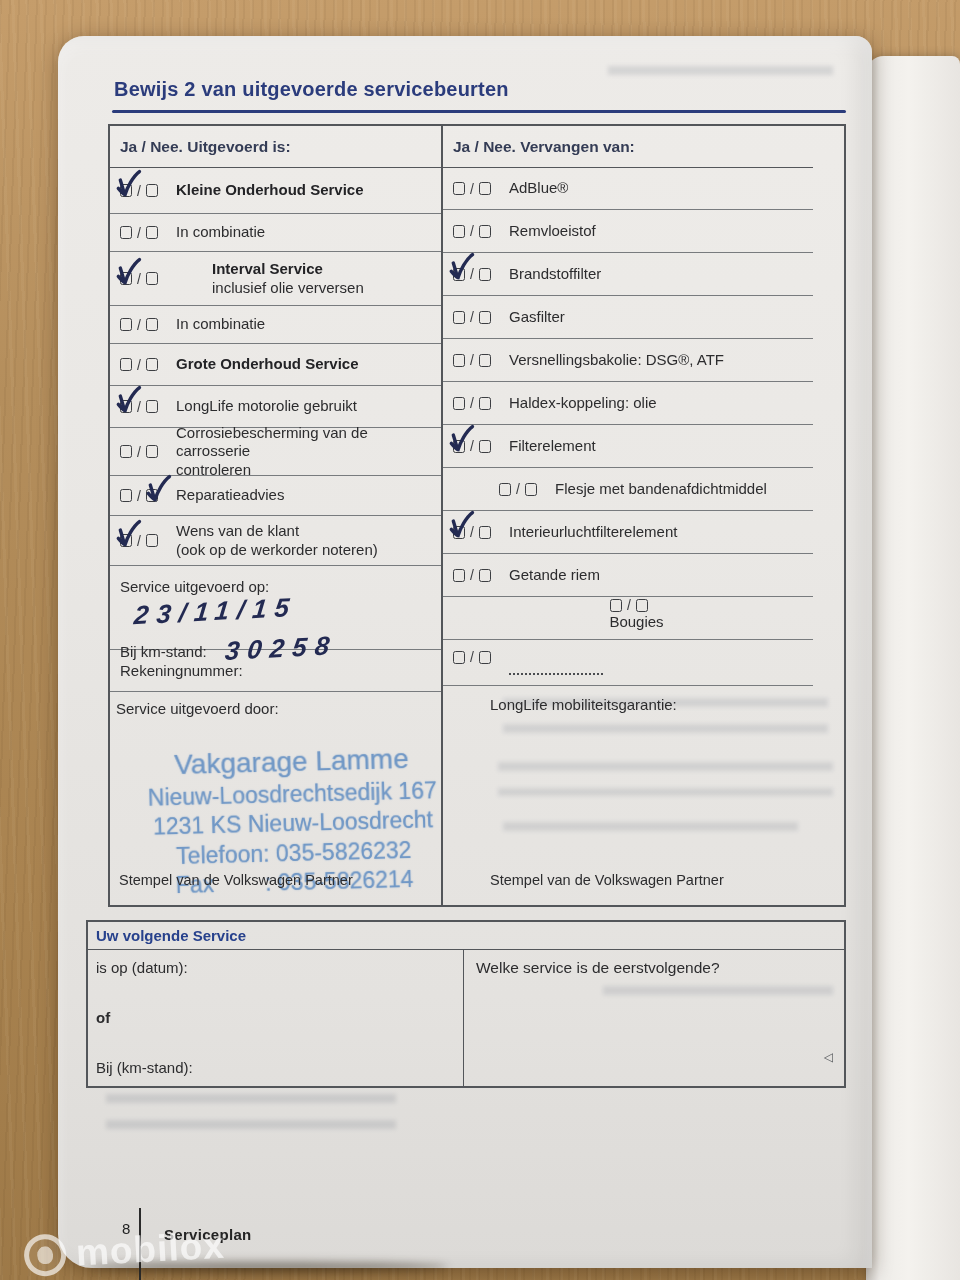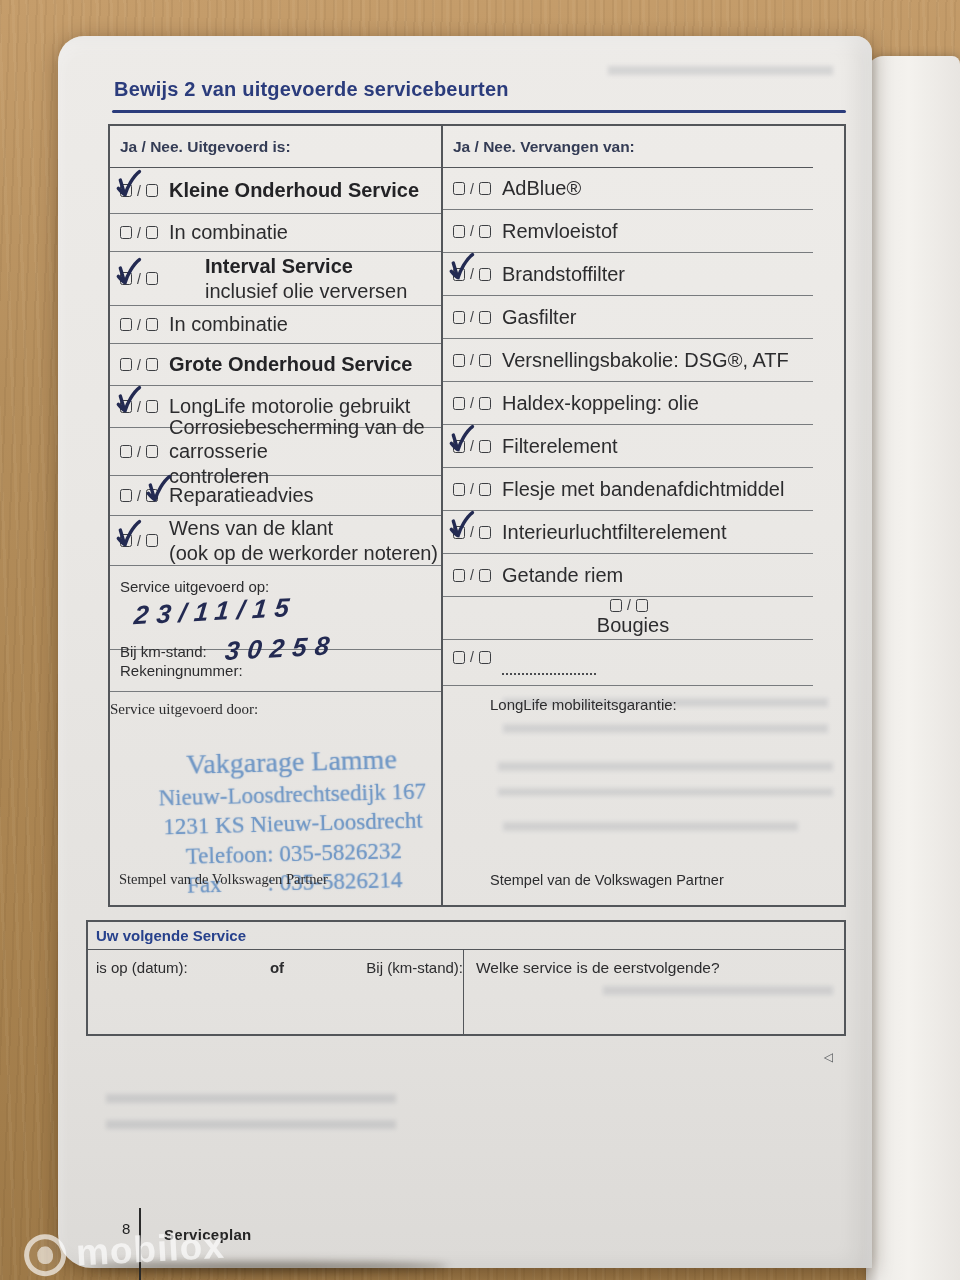--- a/index.html
+++ b/index.html
@@ -49,21 +49,21 @@
   .th{
     box-sizing:border-box;height:42px;border-bottom:1.5px solid #53565a;
     display:flex;align-items:center;padding-left:10px;
     font-weight:bold;font-size:15.5px;color:#343c55;
   }
   .row{
     box-sizing:border-box;border-bottom:1px solid #787b7e;
     display:flex;align-items:center;padding-left:7px;position:relative;
   }
   .row:last-child{border-bottom:none;}
-  .lbl{margin-left:3px;font-size:20px;color:#2c2c2e;line-height:1.22;}
+  .lbl{margin-left:10px;font-size:15px;color:#2c2c2e;line-height:1.22;}
   .lbl .bold{font-weight:bold;color:#232326;}
   .lbl span{display:block;}
 
   
   .cb{position:relative;display:inline-flex;align-items:center;gap:5px;flex:0 0 auto;width:46px;margin-left:3px;}
   .box{width:10px;height:11px;border:1.7px solid #3c3e42;border-radius:2.5px;background:transparent;flex:0 0 auto;}
   .sl{color:#3c3e42;font-size:14px;}
   .sl::before{content:"/";}
   .cb .check{position:absolute;top:-13px;left:-6px;display:none;transform:rotate(-7deg);}
   .cb[data-state="ja"] .check{display:block;}
@@ -73,48 +73,48 @@
   .cell{box-sizing:border-box;border-bottom:1px solid #787b7e;position:relative;}
   .inline-label{font-size:15px;color:#2c2c2e;}
   .handw{
     font-style:italic;font-weight:bold;color:#232a52;font-size:26px;letter-spacing:8px;
     transform:rotate(-3deg) skewX(-9deg);display:inline-block;margin-left:14px;
   }
   .date-cell{height:84px;padding:10px 0 0 10px;}
   .date-line{margin-top:2px;}
   .km-line{margin-top:6px;}
   .invoice-cell{height:42px;display:flex;align-items:center;padding-left:10px;}
-  .performed-cell{flex:1;padding:8px 0 0 0;border-bottom:none;font-family:Liberation Serif, serif;}
+  .performed-cell{flex:1;padding:8px 0 0 6px;border-bottom:none;}
   .stamp{
     position:absolute;left:18px;top:52px;width:330px;text-align:center;
     color:#7198c6;transform:rotate(-1.5deg);filter:blur(.3px);
     text-shadow:0 0 1.2px rgba(113,152,198,.8);line-height:1.28;
   }
   .stamp .s1{font-size:28px;}
   .stamp .s2{font-size:23px;}
   .stamp .pre{white-space:pre;}
   .caption{position:absolute;bottom:17px;left:9px;font-size:14.5px;color:#2c2c2e;}
   .final-right{flex:1;padding:10px 0 0 47px;border-bottom:none;}
   .final-right .caption{left:47px;}
 
   .dotted-row{align-items:flex-start;padding-top:9px;}
   .dotted-line{display:block;width:94px;height:1px;border-bottom:2.5px dotted #4a4c50;margin-top:23px;}
 
   
   .next-box{
-    position:absolute;left:28px;top:884px;width:760px;height:116px;
+    position:absolute;left:28px;top:884px;width:760px;height:168px;
     border:2px solid #53565a;box-sizing:border-box;background:rgba(255,255,255,.05);
   }
   .next-head{
     height:27px;border-bottom:1.5px solid #53565a;display:flex;align-items:center;
     padding-left:8px;font-weight:bold;font-size:15px;color:#27418c;
   }
   .next-body{display:flex;height:calc(100% - 28.5px);}
   .next-left{width:376px;border-right:1px solid #53565a;box-sizing:border-box;padding:9px 0 0 8px;
-    display:flex;flex-direction:row;justify-content:space-between;padding-bottom:10px;}
+    display:flex;flex-direction:column;justify-content:space-between;padding-bottom:10px;}
   .next-left .nl{font-size:15px;color:#2c2c2e;}
   .next-left .nl.bold{font-weight:bold;}
   .next-right{flex:1;padding:9px 0 0 12px;font-size:15.5px;color:#2c2c2e;position:relative;}
   .tri{
     position:absolute;left:766px;top:1014px;font-size:12px;color:#55585c;
     font-family:"DejaVu Sans", sans-serif;
   }
 
   
   .pagenum{position:absolute;left:64px;top:1184px;font-size:15px;color:#222;}
@@ -401,21 +401,21 @@
             <span class="box"></span>
           <svg class="check" width="30" height="30" viewBox="0 0 30 30">
               <path d="M7 9 L9.5 24 M4 17 C6.5 21 8.5 23.5 10 24 C13 17 20 7 27 3" stroke="#232a52" stroke-width="3.4" fill="none" stroke-linecap="round"></path>
             </svg>
         </span>
         <span class="lbl">
             <span>Filterelement</span>
           </span>
       </div>
 
-      <div class="row" style="height:43px;">
+      <div class="row" style="height:43px;justify-content:center;">
         <span class="cb" data-state="none">
           <span class="box"></span>
             <span class="sl"></span>
             <span class="box"></span>
 
         </span>
         <span class="lbl">
             <span>Flesje met bandenafdichtmiddel</span>
           </span>
       </div>

